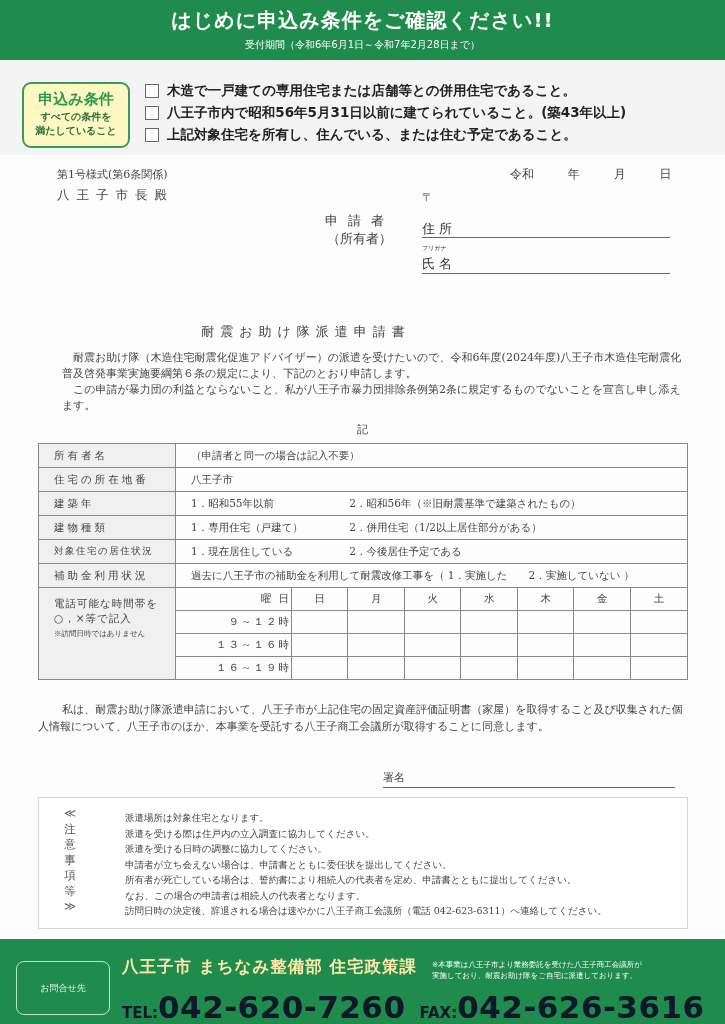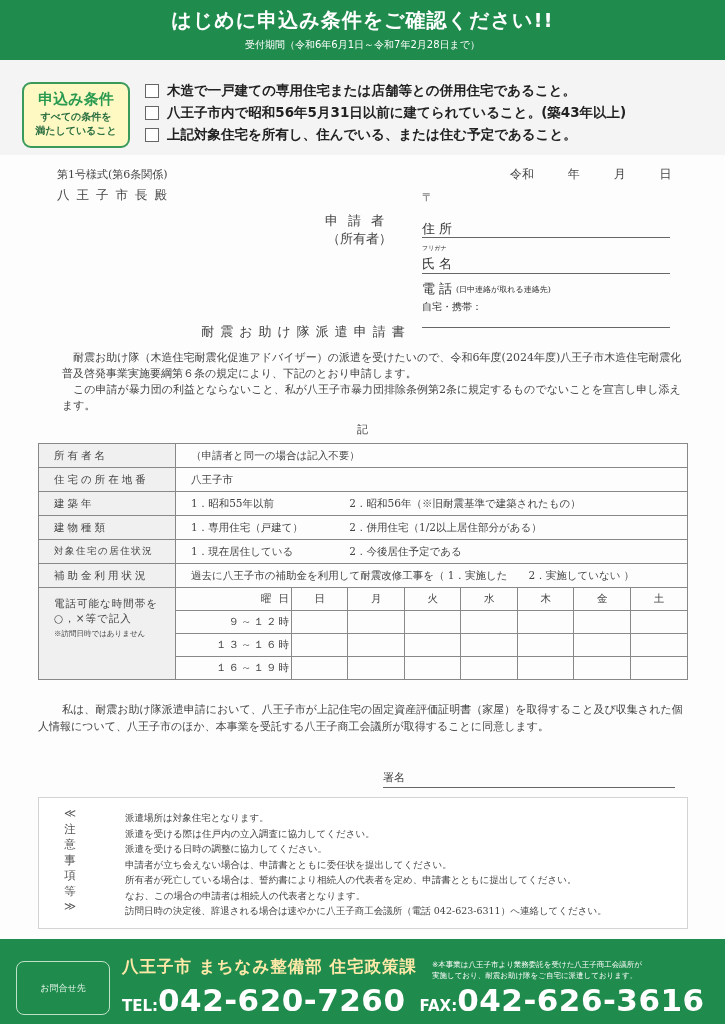--- a/index.html
+++ b/index.html
@@ -77,21 +77,21 @@
 
     .notes-box { position: absolute; left: 38px; top: 797px; width: 650px; height: 132px; border: 1px solid #d4d4d4; background: #fff; }
     .notes-label { position: absolute; left: 24px; top: 8px; width: 14px; font-size: 11.5px; line-height: 15.5px; text-align: center; color: #555; }
     .notes-list { position: absolute; left: 86px; top: 12px; font-size: 9.5px; line-height: 15.5px; color: #444; list-style: none; }
 
     
     .footer { position: absolute; left: 0; top: 939px; width: 725px; height: 85px; background: #1f8b4c; }
     .contact-badge { position: absolute; left: 16px; top: 22px; width: 94px; height: 54px; border: 1px solid #bfe3c9; border-radius: 8px; color: #e5f5ea; font-family: "DejaVu Sans", sans-serif; font-size: 9px; text-align: center; line-height: 52px; }
     .dept { position: absolute; left: 122px; top: 17px; color: #ffe9a8; font-family: "DejaVu Sans", sans-serif; font-weight: bold; font-size: 16.5px; letter-spacing: 1px; }
     .footer-note { position: absolute; left: 432px; top: 20px; color: #fff; font-family: "DejaVu Sans", sans-serif; font-size: 7.5px; line-height: 11px; }
-    .tel-line { position: absolute; left: 122px; top: 43px; color: #ffffff; font-family: "DejaVu Sans", sans-serif; font-weight: bold; white-space: nowrap; }
+    .tel-line { position: absolute; left: 122px; top: 50px; color: #0f172a; font-family: "DejaVu Sans", sans-serif; font-weight: bold; white-space: nowrap; }
     .tel-line .pfx { font-size: 15px; }
     .tel-line .num { font-size: 31px; letter-spacing: 0.5px; }
     .tel-line .sp { display: inline-block; width: 14px; }
   </style>
 </head>
 <body>
 
 <div class="banner-inner"></div>
 <div class="banner-arrow"></div>
 <div class="banner-title">はじめに申込み条件をご確認ください!!</div>
@@ -131,25 +131,20 @@
   <div>（所有者）</div>
 </div>
 <div class="app-fields">
   <div class="postal">〒</div>
   <div class="field field-addr">
     <span class="lbl">住所</span>
   </div>
   <div class="field field-name">
     <span class="furi">フリガナ</span>
     <span class="lbl">氏名</span>
-  </div>
-  <div class="phone-block">
-    <span class="lbl">電話</span>
-    <span class="note">(日中連絡が取れる連絡先)</span>
-    <span class="sub">自宅・携帯：</span>
   </div>
 </div>
 
 <div class="doc-title">耐震お助け隊派遣申請書</div>
 <div class="body-text">
   <p>耐震お助け隊（木造住宅耐震化促進アドバイザー）の派遣を受けたいので、令和6年度(2024年度)八王子市木造住宅耐震化普及啓発事業実施要綱第６条の規定により、下記のとおり申請します。</p>
   <p>この申請が暴力団の利益とならないこと、私が八王子市暴力団排除条例第2条に規定するものでないことを宣言し申し添えます。</p>
 </div>
 <div class="ki">記</div>
 

